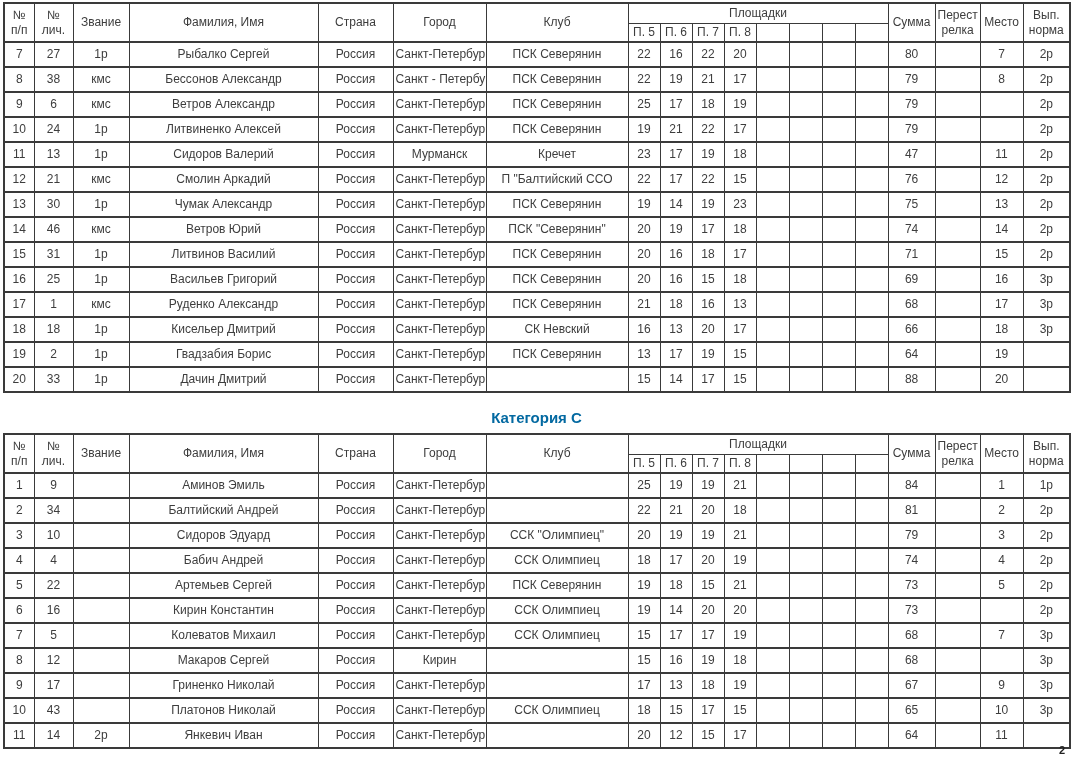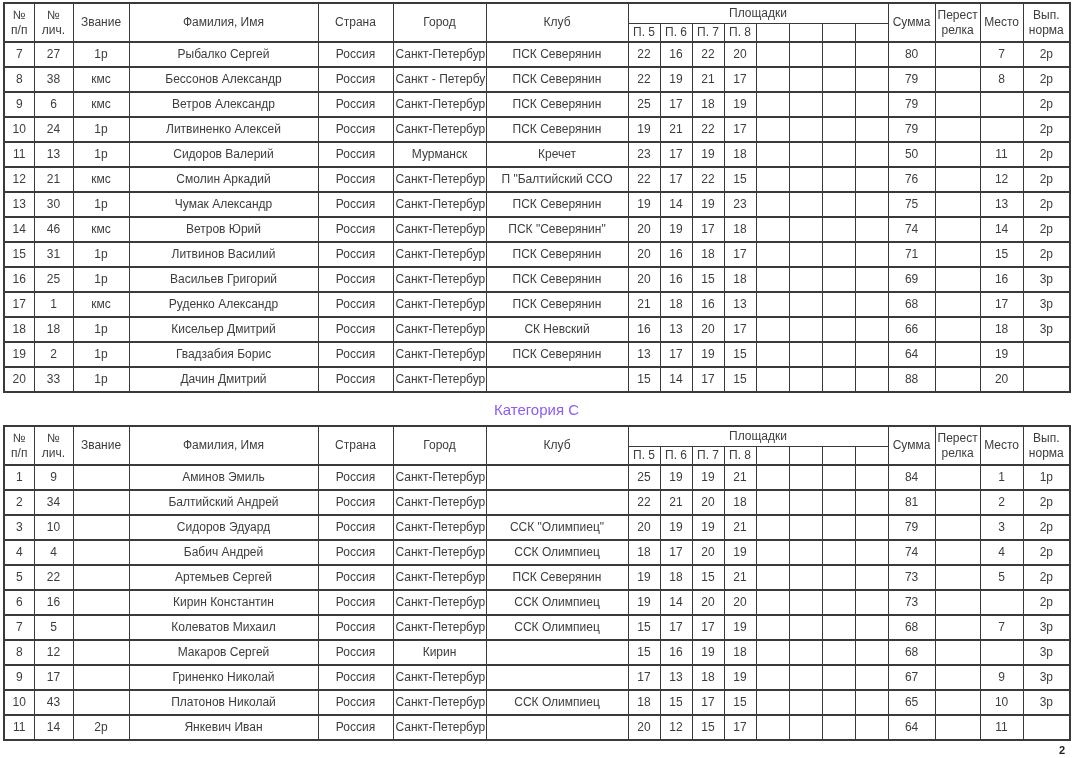--- a/index.html
+++ b/index.html
@@ -54,23 +54,23 @@
     height: 23px;
     white-space: nowrap;
   }
   table.results .left {
     text-align: center;
   }
   .category-title {
     width: 1067px;
     text-align: center;
     font-size: 15px;
-    font-weight: normal;
-    color: #8b5cf6;
-    margin: 8px 0 7px 0;
+    font-weight: bold;
+    color: #0369a1;
+    margin: 16px 0 7px 0;
   }
   .page-number {
     position: absolute;
     right: 9px;
     bottom: 2px;
     font-size: 11px;
     font-weight: bold;
     color: #222222;
   }
 </style>
@@ -224,21 +224,21 @@
           <td>Мурманск</td>
           <td>Кречет</td>
           <td>23</td>
           <td>17</td>
           <td>19</td>
           <td>18</td>
           <td></td>
           <td></td>
           <td></td>
           <td></td>
-          <td>50</td>
+          <td>47</td>
           <td></td>
           <td>11</td>
           <td>2р</td>
         </tr>
         <tr>
           <td>12</td>
           <td>21</td>
           <td>кмс</td>
           <td class="left">Смолин Аркадий</td>
           <td>Россия</td>

